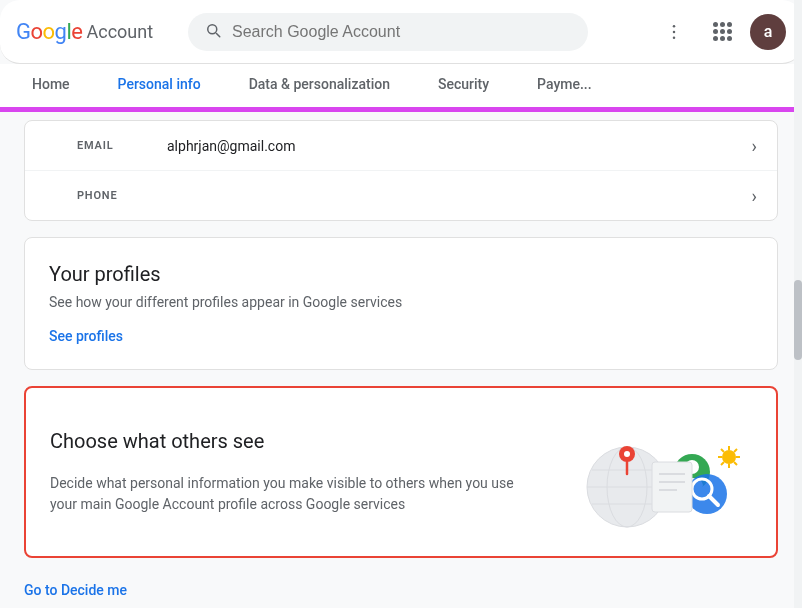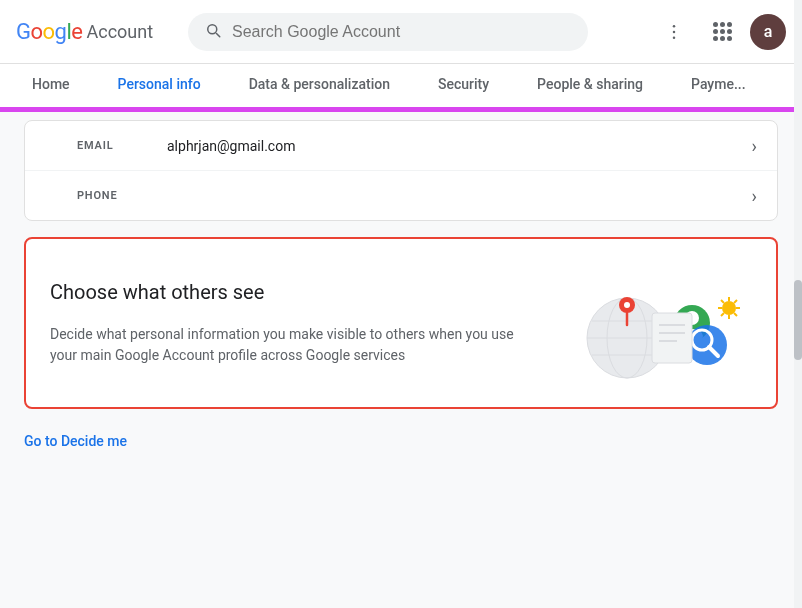--- a/index.html
+++ b/index.html
@@ -14,20 +14,21 @@
 
     
     .header {
       background: #fff;
       display: flex;
       align-items: center;
       padding: 8px 16px;
       height: 64px;
       border-bottom: 1px solid #e0e0e0;
       gap: 12px;
+      border-radius: 20px;
     }
     .logo-area {
       display: flex;
       align-items: center;
       gap: 4px;
       min-width: 160px;
     }
     .logo-google {
       font-size: 22px;
       font-weight: 400;
@@ -334,39 +335,43 @@
     </div>
     <div class="avatar">a</div>
   </div>
 </div>
 
 <div class="nav-tabs">
   <div class="nav-tab">Home</div>
   <div class="nav-tab active">Personal info</div>
   <div class="nav-tab">Data &amp; personalization</div>
   <div class="nav-tab">Security</div>
-  <div class="nav-tab">People &amp; sharing</div>
   <div class="nav-tab">Payme...</div>
 </div>
 
 <div class="main-content">
 
   <div class="card" style="margin-top:8px;">
     <div class="row-item">
       <span class="row-label">EMAIL</span>
       <span class="row-value">alphrjan@gmail.com</span>
       <span class="row-arrow">›</span>
     </div>
     <div class="row-item">
       <span class="row-label">PHONE</span>
       <span class="row-value"></span>
       <span class="row-arrow">›</span>
     </div>
   </div>
 
+  <div class="profiles-card">
+    <div class="profiles-title">Your profiles</div>
+    <div class="profiles-desc">See how your different profiles appear in Google services</div>
+    <a class="profiles-link">See profiles</a>
+  </div>
 
   <div class="choose-card">
     <div class="choose-content">
       <div class="choose-title">Choose what others see</div>
       <div class="choose-desc">Decide what personal information you make visible to others when you use your main Google Account profile across Google services</div>
     </div>
     <div class="choose-illustration illustration">
       
       <svg viewBox="0 0 200 120" xmlns="http://www.w3.org/2000/svg" width="200" height="120">
 

